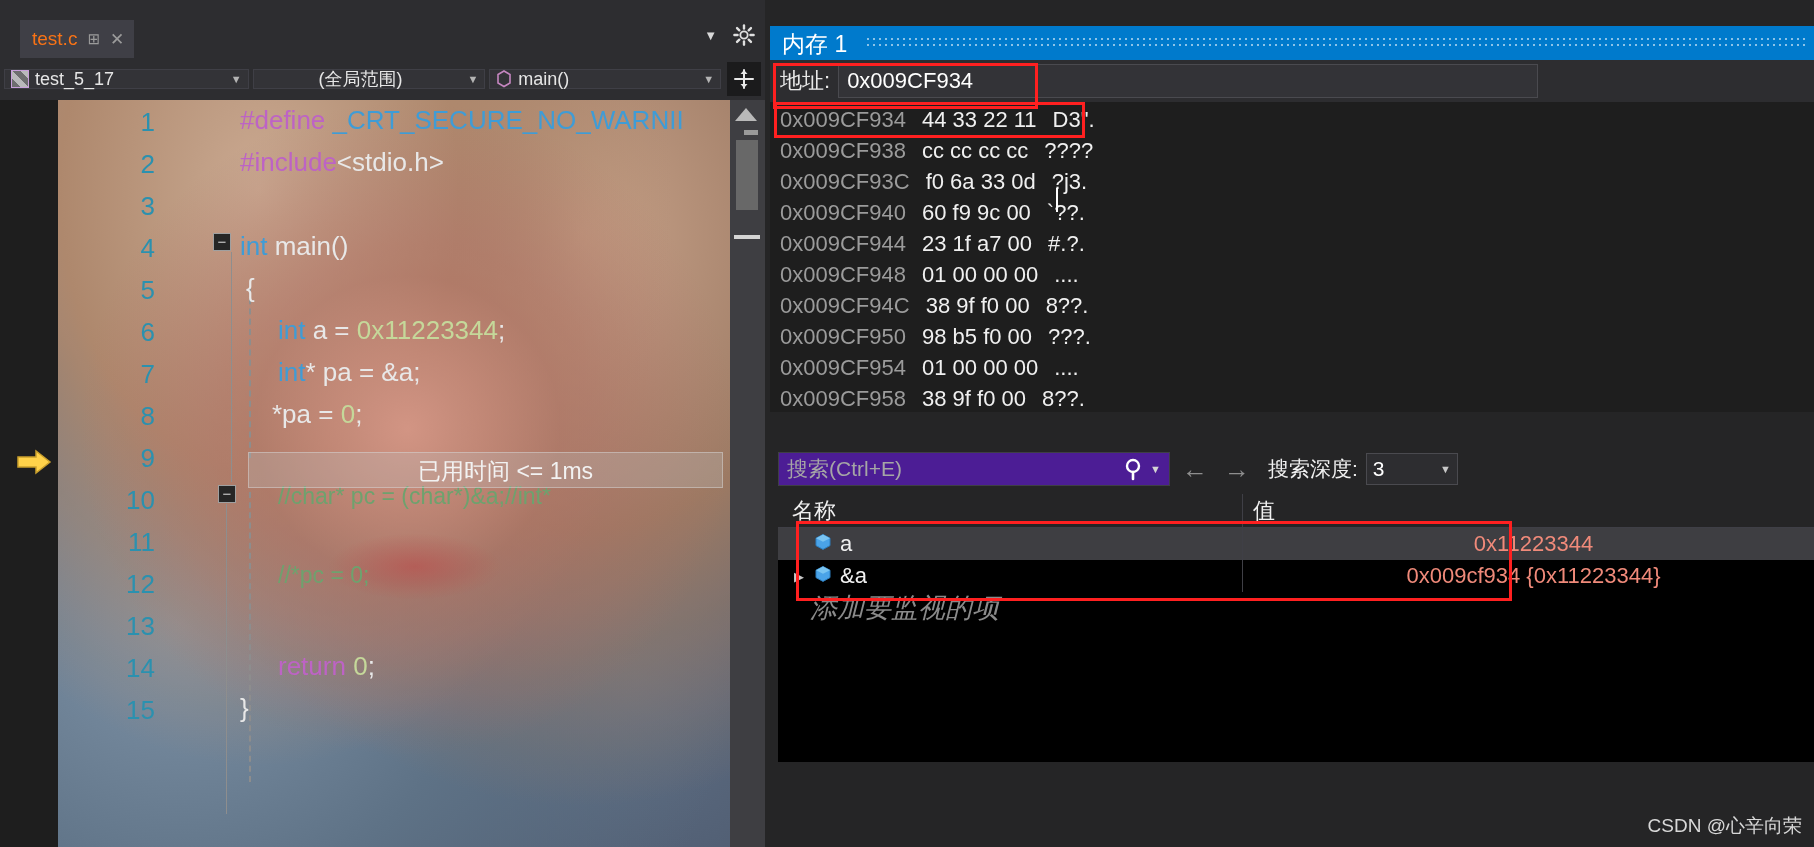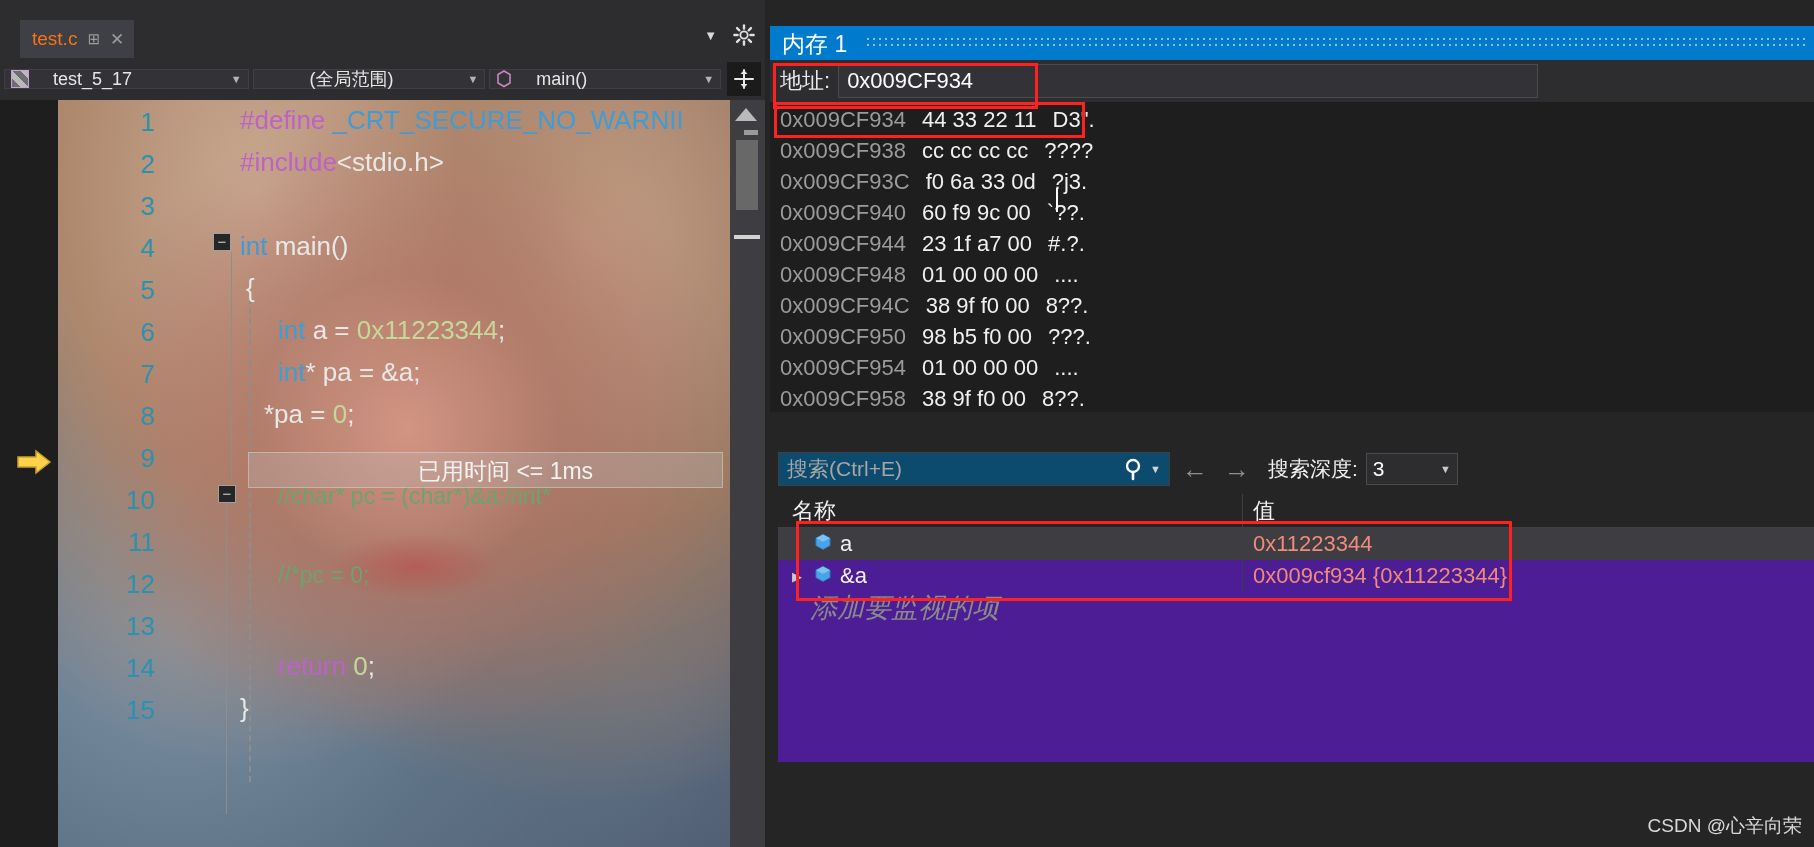--- a/index.html
+++ b/index.html
@@ -26,21 +26,21 @@
 
   #tab-right-tools { position: absolute; right: 10px; top: 4px; display: flex; align-items: center; gap: 16px; }
   #tab-right-tools .caret { color: #d8d8d8; font-size: 13px; }
   .gear { width: 22px; height: 22px; position: relative; }
   .gear svg { display:block; }
 
   
   #navbar { position: absolute; left: 0; top: 60px; width: 765px; height: 38px; background: #2d2d30;
             display: flex; align-items: center; padding: 0 4px; gap: 4px; }
   .nav-dd { height: 20px; background: #333337; border: 1px solid #3f3f46;
-            display: flex; align-items: center; gap: 24px; padding: 0 6px; position: relative; color: #e6e6e6; font-size: 18px; }
+            display: flex; align-items: center; gap: 6px; padding: 0 6px; position: relative; color: #e6e6e6; font-size: 18px; }
   #nav-project { width: 245px; }
   #nav-scope  { width: 233px; }
   #nav-func   { width: 232px; }
   .nav-dd .dd-text { flex: 1; white-space: nowrap; overflow: hidden; }
   .nav-dd .dd-arrow { color: #b4b4b4; font-size: 11px; }
   .proj-icon { width: 18px; height: 18px; border: 1px solid #c9a0dc; background:
       linear-gradient(45deg,#6e6e70 25%,#b9b9bb 25%,#b9b9bb 50%,#6e6e70 50%,#6e6e70 75%,#b9b9bb 75%); }
   .cube-icon { width: 16px; height: 18px; display:block; }
   #splitter-btn { width: 34px; height: 34px; background: #1b1b1c; display: flex; align-items: center; justify-content: center; margin-left: 2px; }
 
@@ -123,32 +123,32 @@
 
   
   #watch-panel { position: absolute; left: 5px; top: 412px; width: 1044px; height: 430px; background: #252526; }
   #watch-header { position: absolute; left: 0; top: 0; width: 1044px; height: 34px; background: #252526; display: flex; align-items: center; }
   #watch-title { margin-left: 12px; color: #f0f0f0; font-size: 23px; }
   #watch-grip { position: absolute; left: 100px; top: 11px; right: 8px; height: 14px;
       background-image: radial-gradient(circle, rgba(190,190,190,.5) 1px, transparent 1.2px);
       background-size: 6px 6px; }
 
   #watch-toolbar { position: absolute; left: 0; top: 36px; width: 1044px; height: 42px; display: flex; align-items: center; gap: 8px; }
-  #watch-search { margin-left: 8px; width: 392px; height: 34px; background: #0c4a6e; border: 1px solid #3f3f46;
+  #watch-search { margin-left: 8px; width: 392px; height: 34px; background: #4c1d95; border: 1px solid #3f3f46;
                   display: flex; align-items: center; }
   #watch-search .ph { flex: 1; color: #a6a6a6; font-size: 21px; padding-left: 8px; }
   #watch-search .magnify { width: 26px; height: 26px; }
   #watch-search .sdrop { color: #d4d4d4; font-size: 11px; padding: 0 8px 0 2px; }
   .arrow-btn { color: #8e8e8e; font-size: 26px; padding: 0 4px; }
   #depth-label { color: #f0f0f0; font-size: 21px; margin-left: 6px; }
   #depth-box { width: 92px; height: 32px; background: #2d2d30; border: 1px solid #4a4a4f; display: flex; align-items: center;
                justify-content: space-between; padding: 0 6px; color: #ffffff; font-size: 21px; }
   #depth-box .ddarrow { color: #c8c8c8; font-size: 11px; }
 
-  #watch-table { position: absolute; left: 8px; top: 82px; width: 1036px; height: 268px; background: #4c1d95; }
+  #watch-table { position: absolute; left: 8px; top: 82px; width: 1036px; height: 268px; background: #000000; text-align: center; }
   #watch-thead { height: 34px; background: #252526; display: flex; border-bottom: 1px solid #3f3f46; }
   .wcol-name { width: 465px; border-right: 1px solid #3f3f46; color: #f0f0f0; font-size: 22px; padding-left: 14px; display: flex; align-items: center; }
   .wcol-val  { flex: 1; color: #f0f0f0; font-size: 22px; padding-left: 10px; display: flex; align-items: center; }
   .wrow { height: 32px; display: flex; align-items: center; }
   .wrow.sel { background: #3e3e42; }
   .wrow .cell-name { width: 465px; display: flex; align-items: center; gap: 8px; padding-left: 14px; border-right: 1px solid #3f3f46; height: 100%; }
   .wrow .cell-val  { flex: 1; color: #f08a7a; font-size: 22px; padding-left: 10px; }
   .expander { width: 14px; color: #c8c8c8; font-size: 13px; }
   .varname { color: #f0f0f0; font-size: 22px; }
   .watch-placeholder { height: 32px; display: flex; align-items: center; padding-left: 32px; color: #8a8a8a; font-size: 27px; font-style: italic; }
@@ -261,21 +261,21 @@
       <div class="vguide" style="left:226px; top:404px; height:310px;"></div>
       <div class="dashguide" style="left:249px; top:188px; height:170px;"></div>
       <div class="dashguide" style="left:249px; top:392px; height:290px;"></div>
 
       <div class="codeline" style="top:47px;"><span class="pp">#include</span><span class="plain">&lt;stdio.h&gt;</span></div>
       <div class="codeline" style="top:5px;"><span class="pp">#define </span><span class="kw">_CRT_SECURE_NO_WARNII</span></div>
       <div class="codeline" style="top:131px;"><span class="kw">int </span><span class="plain">main()</span></div>
       <div class="codeline" style="left:246px; top:173px;"><span class="plain">{</span></div>
       <div class="codeline" style="left:278px; top:215px;"><span class="kw">int </span><span class="plain">a = </span><span class="num">0x11223344</span><span class="plain">;</span></div>
       <div class="codeline" style="left:278px; top:257px;"><span class="kw">int</span><span class="plain">* </span><span class="plain">pa = &amp;a;</span></div>
-      <div class="codeline" style="left:264px; top:299px;"><span class="plain">*pa = </span><span class="num">0</span><span class="plain">;</span></div>
+      <div class="codeline" style="left:272px; top:299px;"><span class="plain">*pa = </span><span class="num">0</span><span class="plain">;</span></div>
       <div class="codeline" style="left:278px; top:383px; font-size:23px;"><span class="cmt">//char* pc = (char*)&amp;a;//int*</span></div>
       <div class="codeline" style="left:278px; top:425px; font-size:23px;margin-top:37px;"><span class="cmt">//*pc = 0;</span></div>
       <div class="codeline" style="left:278px; top:551px;"><span class="pp">return </span><span class="num">0</span><span class="plain">;</span></div>
       <div class="codeline" style="left:240px; top:593px;"><span class="plain">}</span></div>
 
       <div id="elapsed-tip"></div>
       <div id="elapsed-text">已用时间 &lt;= 1ms</div>
 
       <div id="editor-scroll">
         <div class="sb-up"></div>

